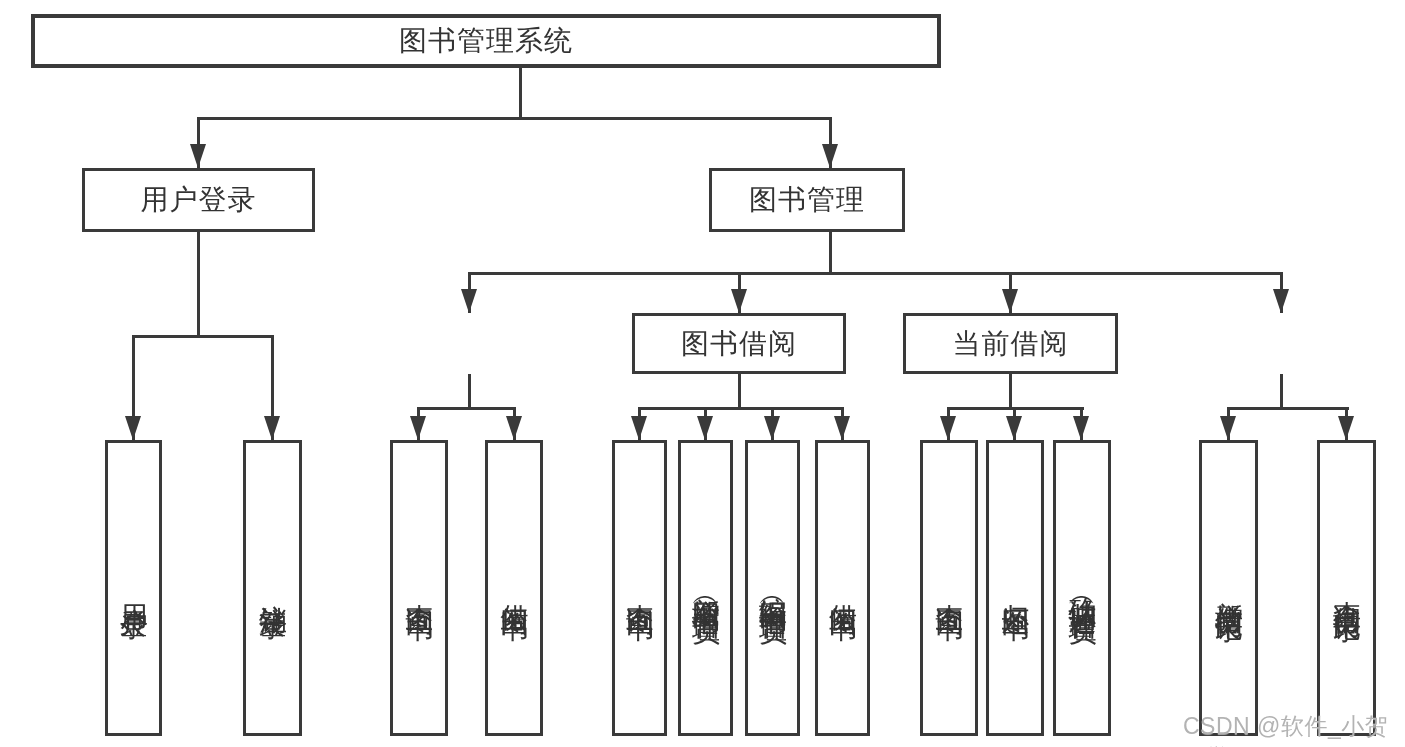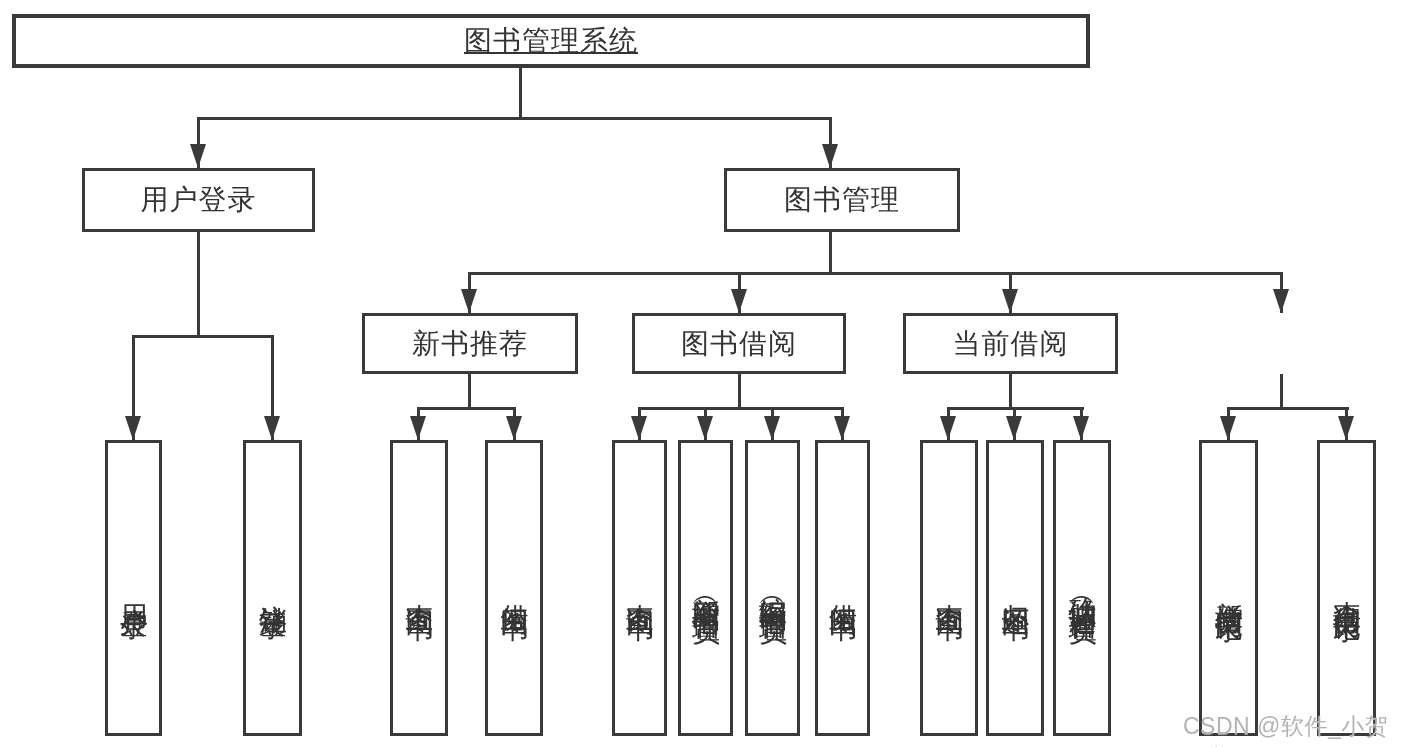--- a/index.html
+++ b/index.html
@@ -64,26 +64,25 @@
     z-index: 5;
     letter-spacing: 0.5px;
     text-shadow: 0 1px 1px rgba(255,255,255,0.6);
   }
 </style>
 </head>
 <body>
 
 <div class="canvas">
 
-  <div class="box root" style="left:12px; top:14px; width:1078px; height:54px;text-decoration:underline;">图书管理系统</div>
+  <div class="box root" style="left:31px; top:14px; width:910px; height:54px;">图书管理系统</div>
 
   <div class="box" style="left:82px; top:168px; width:233px; height:64px;">用户登录</div>
-  <div class="box" style="left:724px; top:168px; width:236px; height:64px;">图书管理</div>
+  <div class="box" style="left:709px; top:168px; width:196px; height:64px;">图书管理</div>
 
-  <div class="box" style="left:362px; top:313px; width:216px; height:61px;">新书推荐</div>
   <div class="box" style="left:903px; top:313px; width:215px; height:61px;">当前借阅</div>
   <div class="box" style="left:632px; top:313px; width:214px; height:61px;">图书借阅</div>
 
   <div class="box vbox" style="left:105px; top:440px; width:57px; height:296px;">
     <span>用户登录</span>
   </div>
   <div class="box vbox" style="left:243px; top:440px; width:59px; height:296px;">
     <span>注销登录</span>
   </div>
   <div class="box vbox" style="left:390px; top:440px; width:58px; height:296px;">

